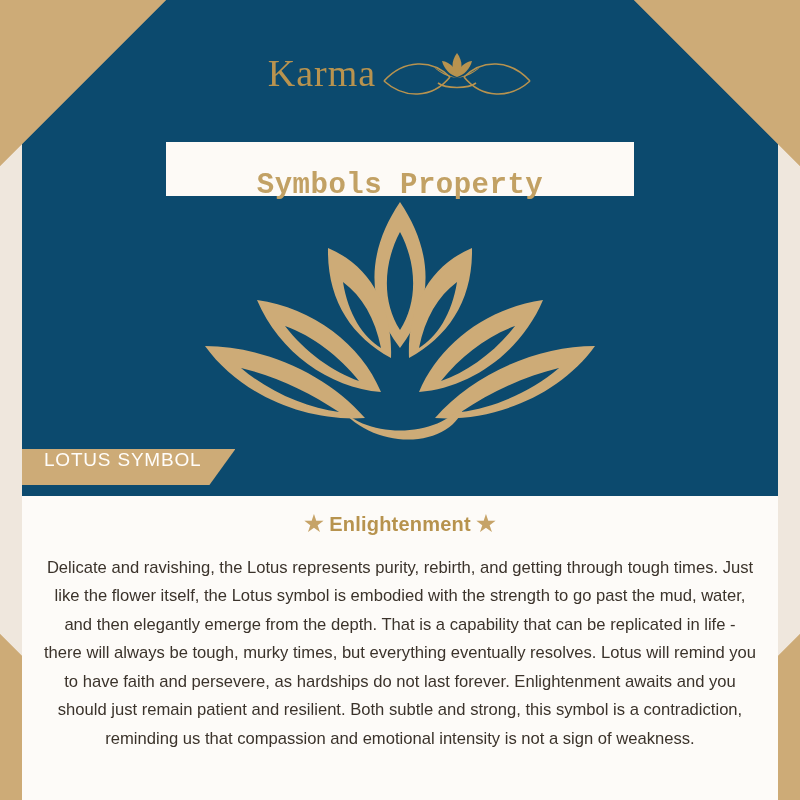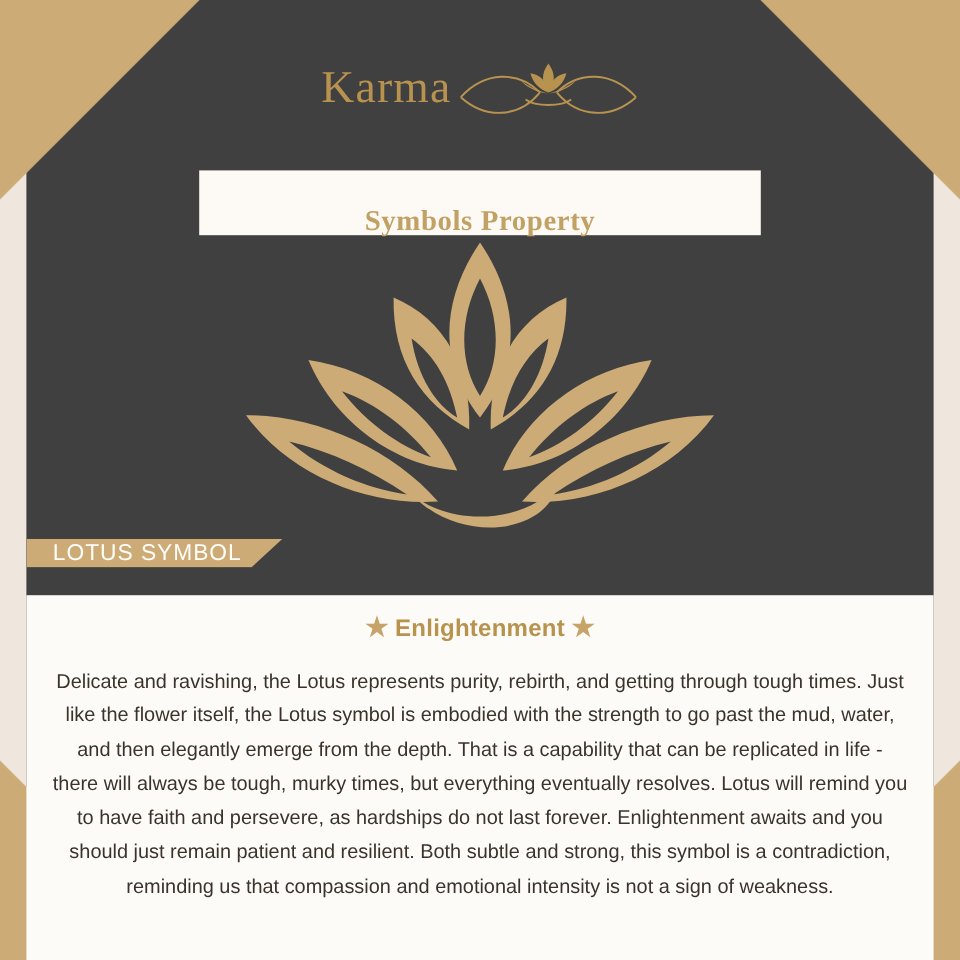--- a/index.html
+++ b/index.html
@@ -11,21 +11,21 @@
     height: 800px;
     font-family: "Liberation Sans", sans-serif;
     background: #f7f2ec;
     overflow: hidden;
   }
 
   .page {
     position: relative;
     width: 800px;
     height: 800px;
-    background: #404040;
+    background: #0c4a6e;
     overflow: hidden;
   }
 
   
   .corner {
     position: absolute;
     background: #cdab77;
   }
   .corner-tl {
     top: 0;
@@ -98,23 +98,23 @@
     top: 142px;
     left: 166px;
     width: 468px;
     height: 54px;
     background: #fdfaf6;
     display: flex;
     align-items: center;
     justify-content: center;
   }
   .title-text {
-    font-family: Liberation Serif, serif;
+    font-family: Liberation Mono, monospace;
     font-weight: bold;
-    font-size: 24px;
+    font-size: 29px;
     color: #c2a164;
     letter-spacing: 0.5px;
     margin-top: 32px;
   }
 
   
   .lotus-wrap {
     position: absolute;
     top: 196px;
     left: 0;
@@ -123,25 +123,25 @@
     display: flex;
     align-items: center;
     justify-content: center;
   }
 
   
   .ribbon {
     position: absolute;
     top: 449px;
     left: 22px;
-    height: 24px;
+    height: 36px;
     padding: 0 34px 0 22px;
     background: #cdab77;
     display: flex;
-    align-items: flex-end;
+    align-items: flex-start;
     clip-path: polygon(0 0, 100% 0, calc(100% - 26px) 100%, 0 100%);
   }
   .ribbon-text {
     font-size: 19px;
     color: #fffdfa;
     letter-spacing: 0.8px;
   }
 
   
   .content {

